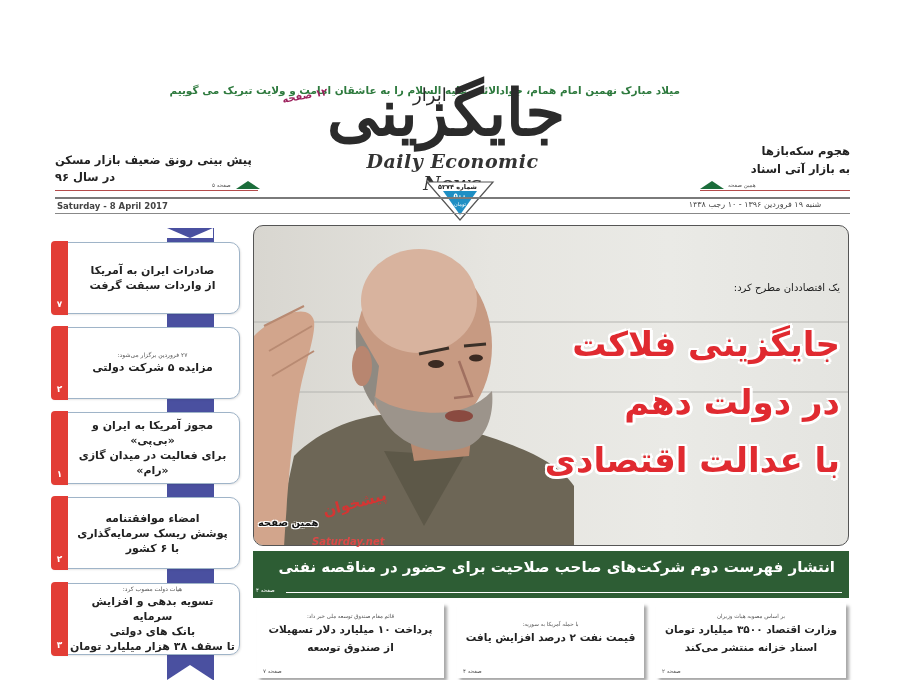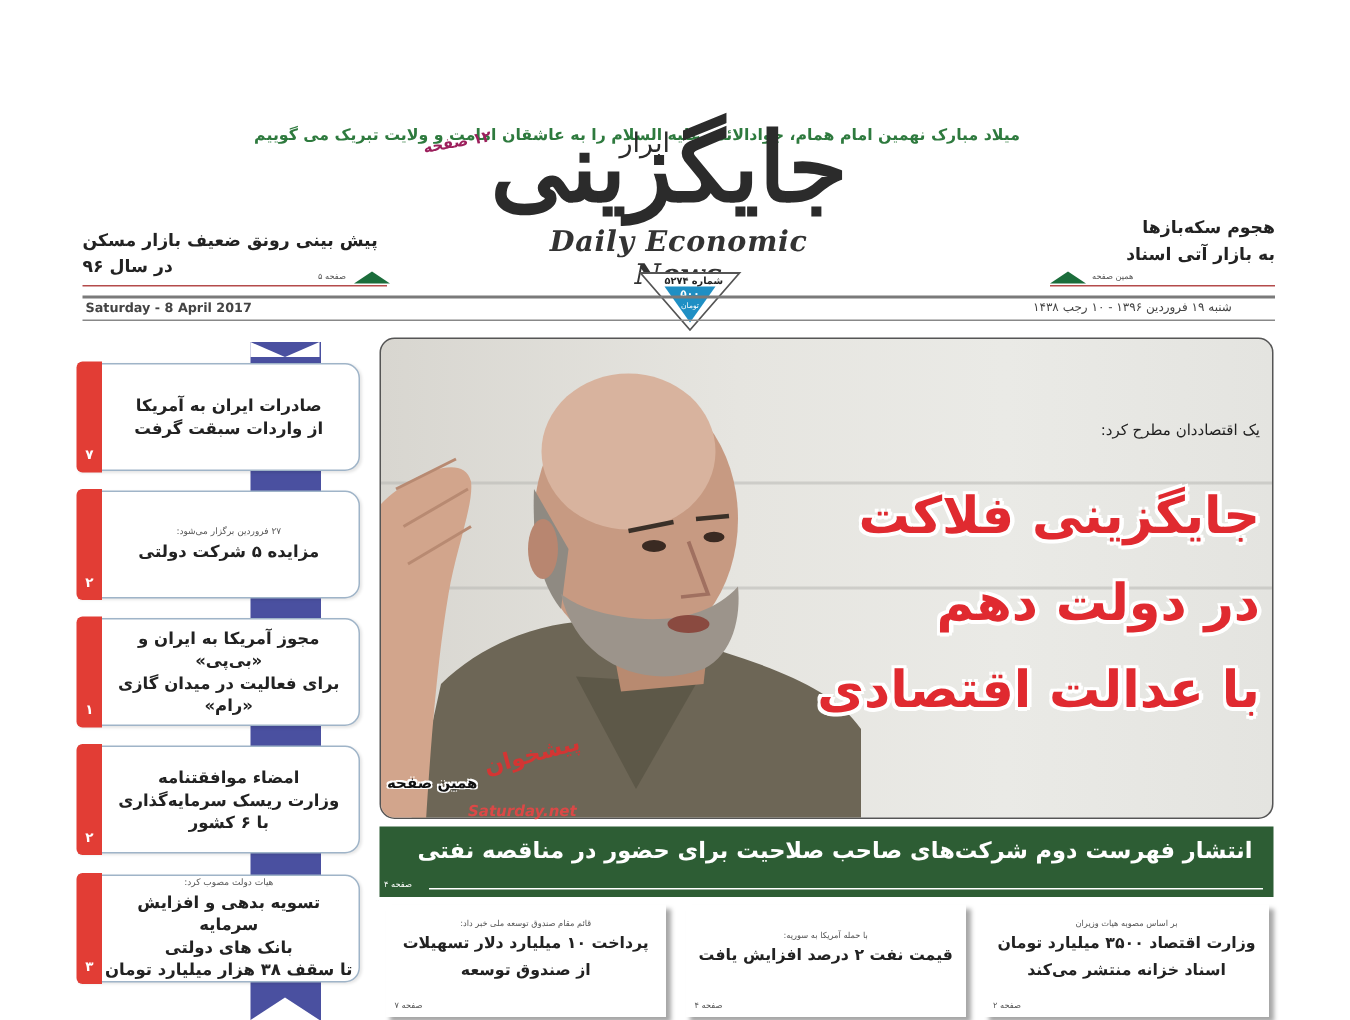--- a/index.html
+++ b/index.html
@@ -14,21 +14,21 @@
   
   .logo-fa { left: 335px; top: 72px; width: 230px; height: 90px; }
   .logo-fa .main { position: absolute; right: 0; top: 0; font-family: "DejaVu Serif", serif; font-size: 64px; font-weight: bold; color: #2b2b2b; direction: rtl; letter-spacing: -2px; line-height: 82px; }
   .logo-fa .abrar { position: absolute; left: 78px; top: 12px; font-family: "DejaVu Serif", serif; font-size: 18px; color: #2b2b2b; direction: rtl; }
   .pages-badge { left: 282px; top: 90px; font-size: 10px; font-weight: bold; color: #9c1f5c; direction: rtl; transform: rotate(-10deg); }
   .logo-en { left: 345px; top: 150px; width: 215px; text-align: center; font-family: "DejaVu Serif", serif; font-style: italic; font-weight: bold; font-size: 19px; color: #333; letter-spacing: 0.5px; }
 
   
   .price-tri { left: 425px; top: 181px; width: 70px; height: 40px; }
   .price-tri svg { width: 70px; height: 40px; display: block; }
-  .issue-no { left: 438px; top: 183px; width: 44px; text-align: right; font-size: 6.5px; font-weight: bold; color: #222; direction: rtl; }
+  .issue-no { left: 438px; top: 183px; width: 44px; text-align: left; font-size: 6.5px; font-weight: bold; color: #222; direction: rtl; }
   .price-val { left: 448px; top: 193px; width: 24px; text-align: center; font-size: 7px; font-weight: bold; color: #fff; line-height: 7px; }
   .price-cur { left: 448px; top: 201px; width: 24px; text-align: center; font-size: 5px; color: #fff; }
 
   
   .teaser-left { left: 55px; top: 152px; width: 200px; font-size: 11.5px; font-weight: bold; line-height: 17px; direction: rtl; text-align: left; }
   .teaser-right { left: 690px; top: 142px; width: 160px; font-size: 11.5px; font-weight: bold; line-height: 18px; direction: rtl; text-align: right; }
   .tri-green { width: 0; height: 0; border-left: 12px solid transparent; border-right: 12px solid transparent; border-bottom: 8px solid #1b6d3b; }
   .pg-tiny { font-size: 5.5px; color: #555; direction: rtl; }
 
   
@@ -151,21 +151,21 @@
     <div class="hl">برای فعالیت در میدان گازی «رام»</div>
   </div>
 </div>
 
 <div class="card" style="top:497px;height:72px;">
   <div class="tab">
       <span>۲</span>
     </div>
   <div class="body">
     <div class="hl">امضاء موافقتنامه</div>
-    <div class="hl">وزارت ریسک سرمایه‌گذاری</div>
+    <div class="hl">پوشش ریسک سرمایه‌گذاری</div>
     <div class="hl">با ۶ کشور</div>
   </div>
 </div>
 
 <div class="card" style="top:583px;height:72px;">
   <div class="tab">
       <span>۳</span>
     </div>
   <div class="body">
     <div class="kicker">هیات دولت مصوب کرد:</div>

